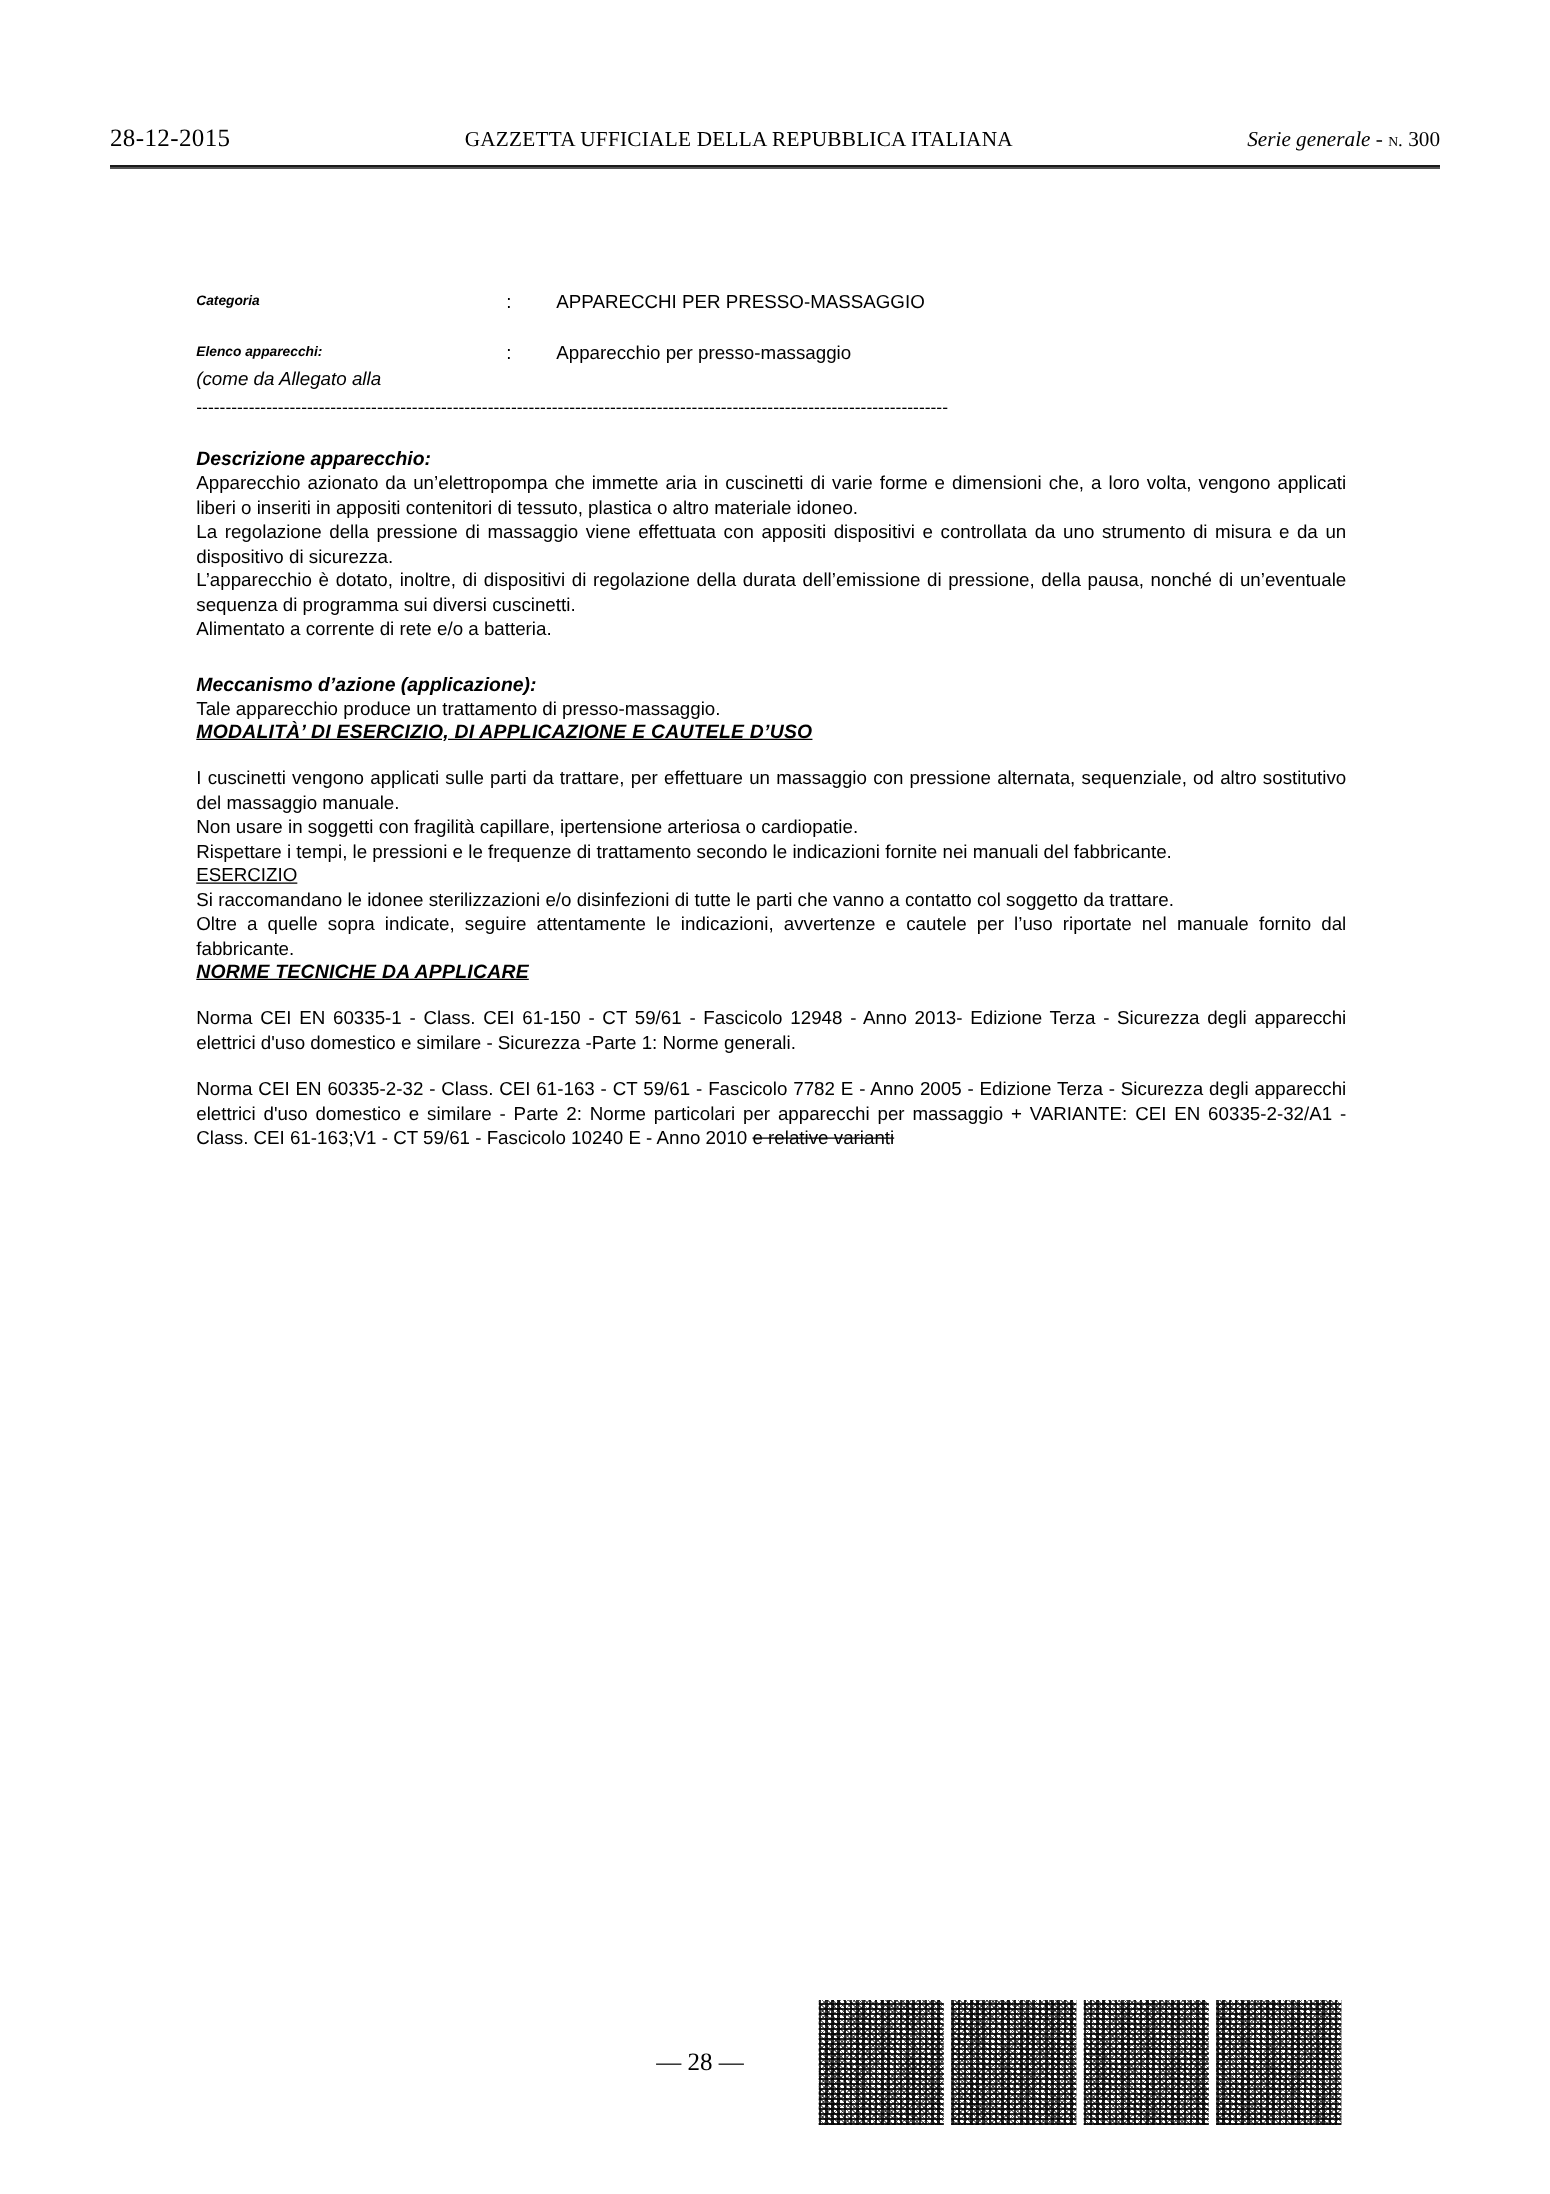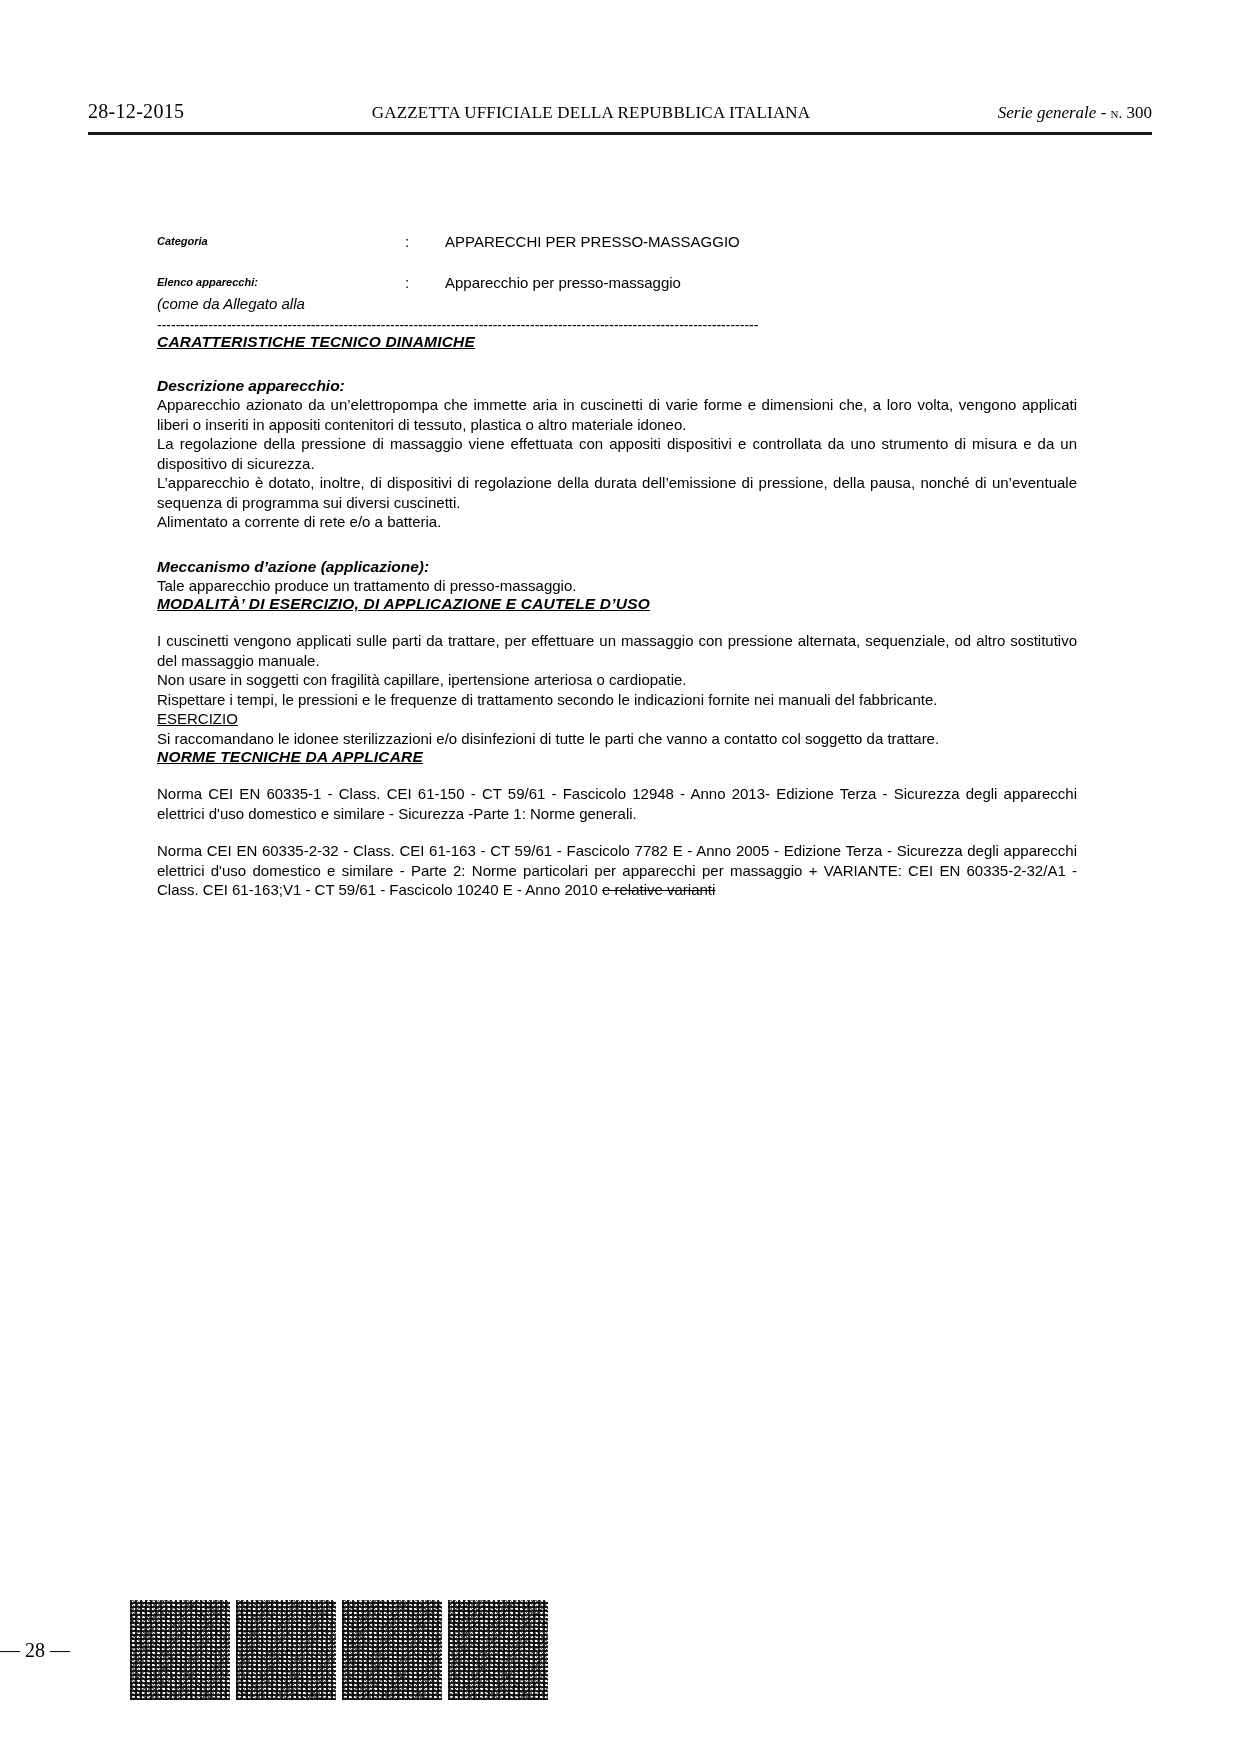--- a/index.html
+++ b/index.html
@@ -147,21 +147,21 @@
   .underline { text-decoration: underline; }
   .strike { text-decoration: line-through; }
 
   
   .footer {
     position: absolute;
     left: 0;
     top: 1600px;
     width: 1073px;
     display: flex;
-    justify-content: flex-start;
+    justify-content: flex-end;
     align-items: center;
   }
   .page-num {
     font-family: "Liberation Serif", serif;
     font-size: 20px;
     margin-right: 60px;
     white-space: nowrap;
   }
   .barcodes {
     display: flex;
@@ -210,37 +210,37 @@
       <div class="meta-row">
         <div class="meta-label">Elenco apparecchi:</div>
         <div class="meta-colon">:</div>
         <div class="meta-value">Apparecchio per presso-massaggio</div>
       </div>
       <div class="meta-sub">(come da Allegato alla</div>
     </div>
 
     <div class="dashed">---------------------------------------------------------------------------------------------------------------------------------</div>
 
-    <h2 class="section sec-1">CARATTERISTICHE TECNICO DINAMICHE</h2>
 
     <div class="sub">Descrizione apparecchio:</div>
     <p class="body">Apparecchio azionato da un’elettropompa che immette aria in cuscinetti di varie forme e dimensioni che, a loro volta, vengono applicati liberi o inseriti in appositi contenitori di tessuto, plastica o altro materiale idoneo.</p>
     <p class="body">La regolazione della pressione di massaggio viene effettuata con appositi dispositivi e controllata da uno strumento di misura e da un dispositivo di sicurezza.</p>
     <p class="body">L’apparecchio è dotato, inoltre, di dispositivi di regolazione della durata dell’emissione di pressione, della pausa, nonché di un’eventuale sequenza di programma sui diversi cuscinetti.</p>
     <p class="body">Alimentato a corrente di rete e/o a batteria.</p>
 
     <div class="sub">Meccanismo d’azione (applicazione):</div>
     <p class="body">Tale apparecchio produce un trattamento di presso-massaggio.</p>
 
     <h2 class="section sec-2">MODALITÀ’ DI ESERCIZIO, DI APPLICAZIONE E CAUTELE D’USO</h2>
     <p class="body gap">I cuscinetti vengono applicati sulle parti da trattare, per effettuare un massaggio con pressione alternata, sequenziale, od altro sostitutivo del  massaggio manuale.</p>
     <p class="body">Non usare in soggetti con fragilità capillare, ipertensione arteriosa o cardiopatie.</p>
     <p class="body">Rispettare i tempi, le pressioni e le frequenze di trattamento secondo le  indicazioni fornite nei manuali del fabbricante.</p>
     <p class="body underline">ESERCIZIO</p>
     <p class="body">Si raccomandano le idonee sterilizzazioni e/o disinfezioni di tutte le parti che vanno a contatto col soggetto da trattare.</p>
+    <p class="body">Oltre a quelle sopra indicate, seguire attentamente le indicazioni, avvertenze e cautele per l’uso riportate nel manuale fornito dal fabbricante.</p>
 
     <h2 class="section sec-3">NORME TECNICHE DA APPLICARE</h2>
     <p class="body gap">Norma CEI EN 60335-1 - Class. CEI 61-150 - CT 59/61 - Fascicolo 12948 - Anno 2013- Edizione Terza - Sicurezza degli apparecchi elettrici d'uso domestico e similare - Sicurezza -Parte  1:  Norme  generali.</p>
     <p class="body gap"><span>Norma CEI EN 60335-2-32 - Class. CEI 61-163 - CT 59/61 - Fascicolo 7782 E - Anno 2005 - Edizione Terza - Sicurezza degli apparecchi elettrici d'uso domestico e similare - Parte 2: Norme particolari per apparecchi per massaggio + VARIANTE: CEI EN 60335-2-32/A1 - Class. CEI 61-163;V1 - CT 59/61 - Fascicolo 10240 E - Anno 2010 </span><span class="strike">e relative varianti</span></p>
 
   </div>
 
   <div class="footer">
     <div class="page-num">— 28 —</div>
     <div class="barcodes">

